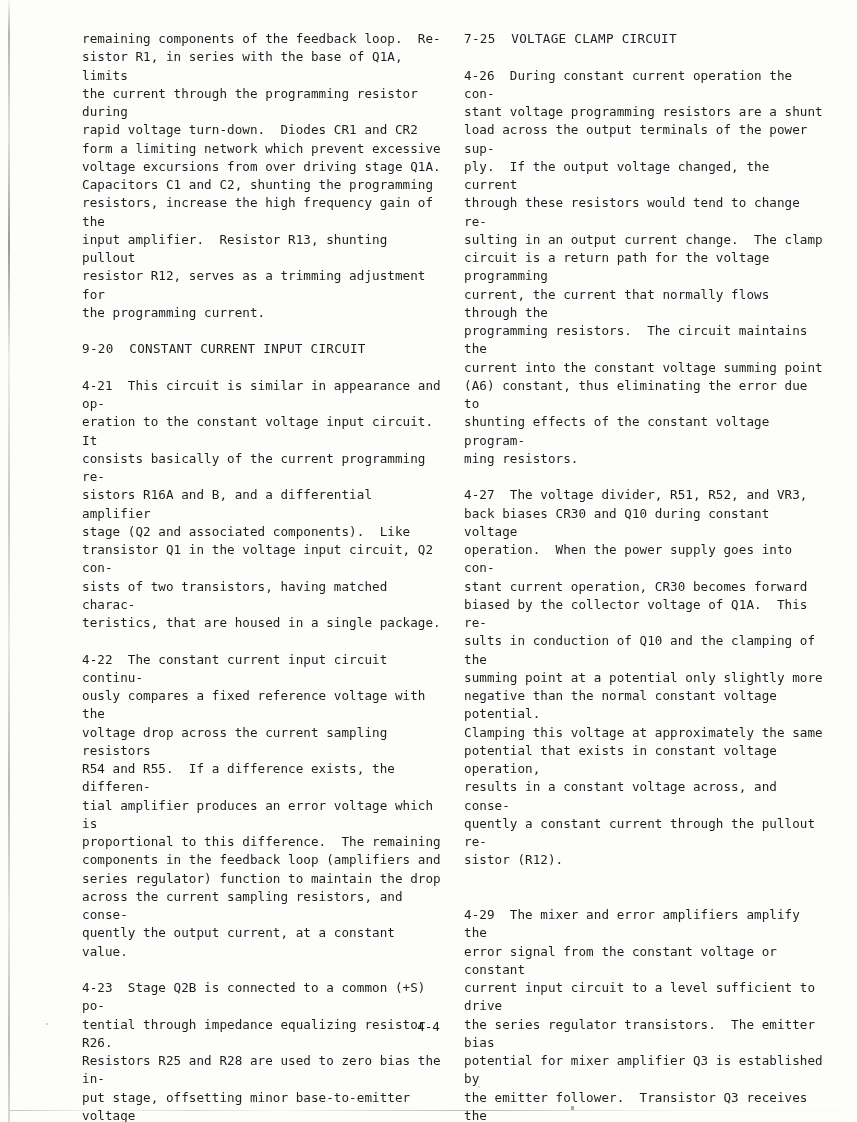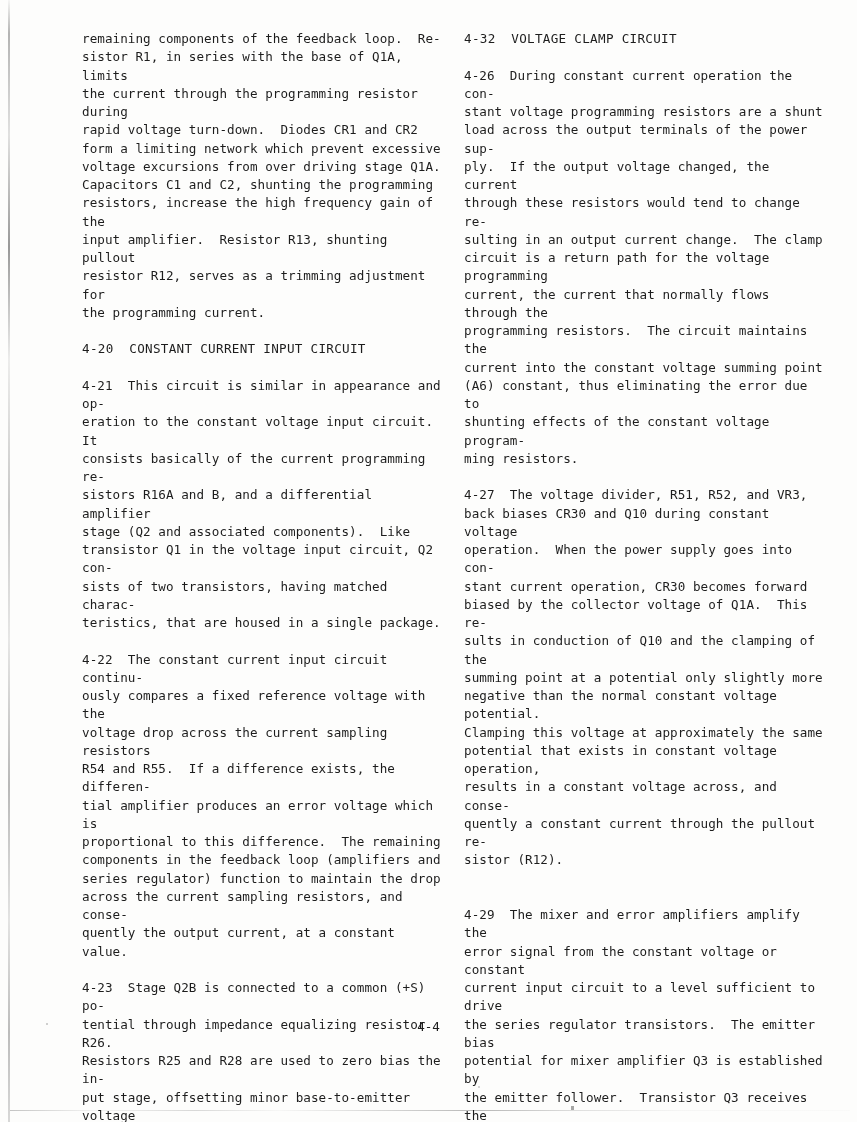--- a/index.html
+++ b/index.html
@@ -116,21 +116,21 @@
 the current through the programming resistor during
 rapid voltage turn-down.  Diodes CR1 and CR2
 form a limiting network which prevent excessive
 voltage excursions from over driving stage Q1A.
 Capacitors C1 and C2, shunting the programming
 resistors, increase the high frequency gain of the
 input amplifier.  Resistor R13, shunting pullout
 resistor R12, serves as a trimming adjustment for
 the programming current.</p>
         <div class="gap"></div>
-        <h2 class="head">4-20  CONSTANT CURRENT INPUT CIRCUIT</h2>
+        <h2 class="head">9-20  CONSTANT CURRENT INPUT CIRCUIT</h2>
         <div class="gap"></div>
         <p class="para">4-21  This circuit is similar in appearance and op-
 eration to the constant voltage input circuit.  It
 consists basically of the current programming re-
 sistors R16A and B, and a differential amplifier
 stage (Q2 and associated components).  Like
 transistor Q1 in the voltage input circuit, Q2 con-
 sists of two transistors, having matched charac-
 teristics, that are housed in a single package.</p>
         <div class="gap"></div>
@@ -158,21 +158,21 @@
 the conduction of Q2B due to the coupling effects
 of the common emitter resistor, R22.  The error
 voltage is taken from the collector of Q2B and fed
 back to the series regulator through OR-gate diode
 CR4 and the remaining components of the feedback
 loop.  The error voltage then varies the conduction
 of the regulator so that the output current is main-
 tained at the proper level.</p>
       </div>
     <div class="col col-right">
-        <h2 class="head">4-32  VOLTAGE CLAMP CIRCUIT</h2>
+        <h2 class="head">7-25  VOLTAGE CLAMP CIRCUIT</h2>
         <div class="gap"></div>
         <p class="para">4-26  During constant current operation the con-
 stant voltage programming resistors are a shunt
 load across the output terminals of the power sup-
 ply.  If the output voltage changed, the current
 through these resistors would tend to change re-
 sulting in an output current change.  The clamp
 circuit is a return path for the voltage programming
 current, the current that normally flows through the
 programming resistors.  The circuit maintains the

